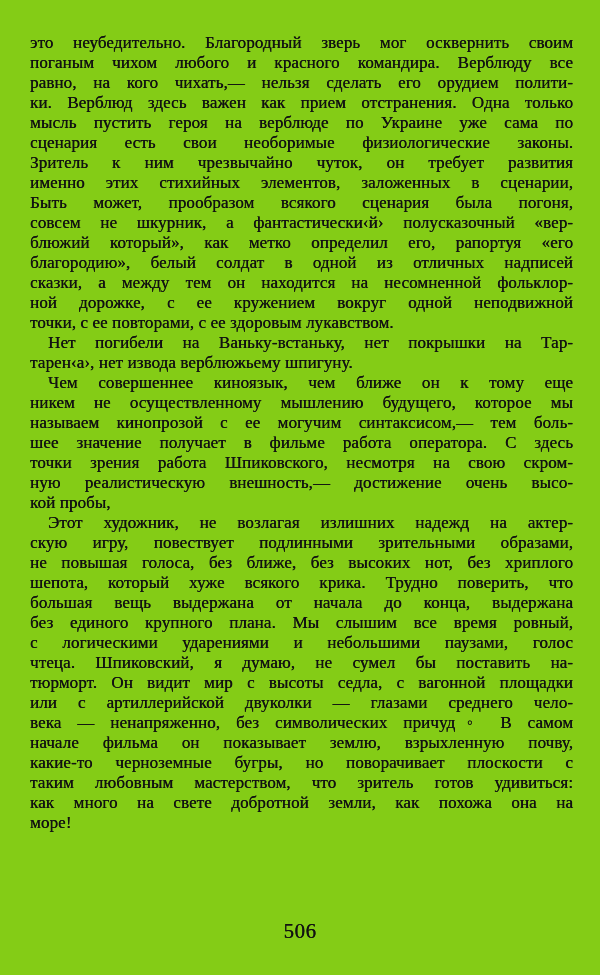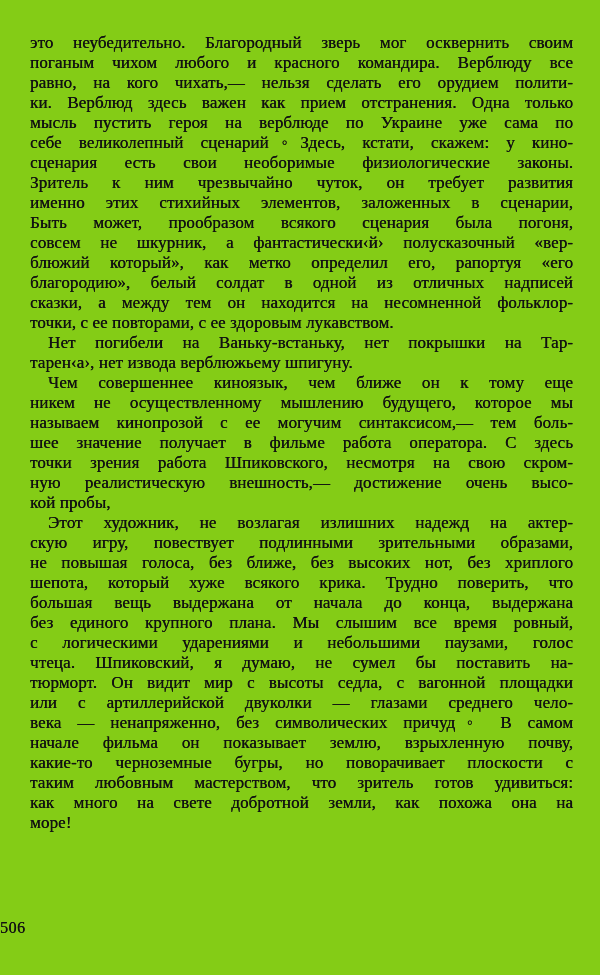--- a/index.html
+++ b/index.html
@@ -41,45 +41,45 @@
     font-family: Liberation Serif, serif;
   }
   .line.indent {
     text-indent: 18px;
   }
   .page-number {
     position: absolute;
     top: 919px;
     left: 0;
     width: 100%;
-    text-align: left;
-    font-size: 16px;
+    text-align: center;
+    font-size: 21px;
     letter-spacing: 0.5px;
     text-shadow: 0.3px 0 0 currentColor;
   }
 </style>
 </head>
 <body>
 
 <div class="page">
   <div class="text-block">
       <div class="line">это неубедительно. Благородный зверь мог осквернить своим</div>
       <div class="line">поганым чихом любого и красного командира. Верблюду все</div>
       <div class="line">равно, на кого чихать,— нельзя сделать его орудием полити-</div>
       <div class="line">ки. Верблюд здесь важен как прием отстранения. Одна только</div>
       <div class="line">мысль пустить героя на верблюде по Украине уже сама по</div>
-      <div class="line">себе великолепный сценарий◦Здесь, кстати, скажем: у кино-</div>
       <div class="line">сценария есть свои необоримые физиологические законы.</div>
       <div class="line">Зритель к ним чрезвычайно чуток, он требует развития</div>
       <div class="line">именно этих стихийных элементов, заложенных в сценарии,</div>
       <div class="line">Быть может, прообразом всякого сценария была погоня,</div>
       <div class="line">совсем не шкурник, а фантастически‹й› полусказочный «вер-</div>
       <div class="line">блюжий который», как метко определил его, рапортуя «его</div>
       <div class="line">благородию», белый солдат в одной из отличных надписей</div>
       <div class="line">сказки, а между тем он находится на несомненной фольклор-</div>
+      <div class="line">ной дорожке, с ее кружением вокруг одной неподвижной</div>
       <div class="line para-end">точки, с ее повторами, с ее здоровым лукавством.</div>
       <div class="line indent">Нет погибели на Ваньку-встаньку, нет покрышки на Тар-</div>
       <div class="line para-end">тарен‹а›, нет извода верблюжьему шпигуну.</div>
       <div class="line indent">Чем совершеннее киноязык, чем ближе он к тому еще</div>
       <div class="line">никем не осуществленному мышлению будущего, которое мы</div>
       <div class="line">называем кинопрозой с ее могучим синтаксисом,— тем боль-</div>
       <div class="line">шее значение получает в фильме работа оператора. С здесь</div>
       <div class="line">точки зрения работа Шпиковского, несмотря на свою скром-</div>
       <div class="line">ную реалистическую внешность,— достижение очень высо-</div>
       <div class="line para-end">кой пробы,</div>

